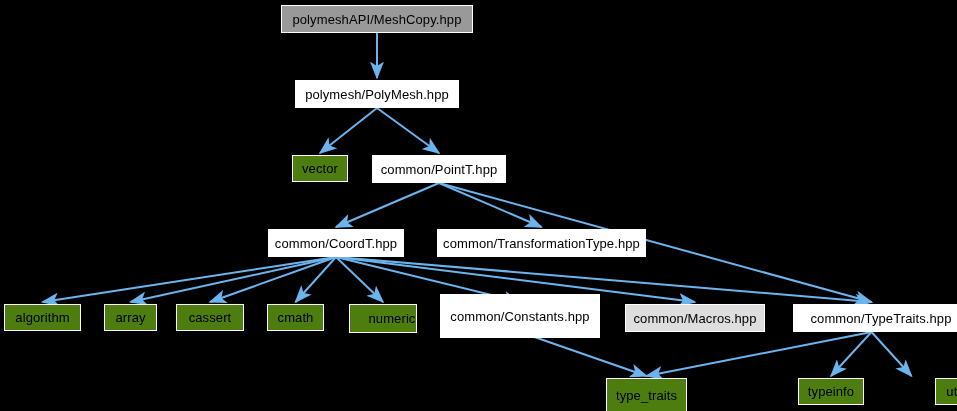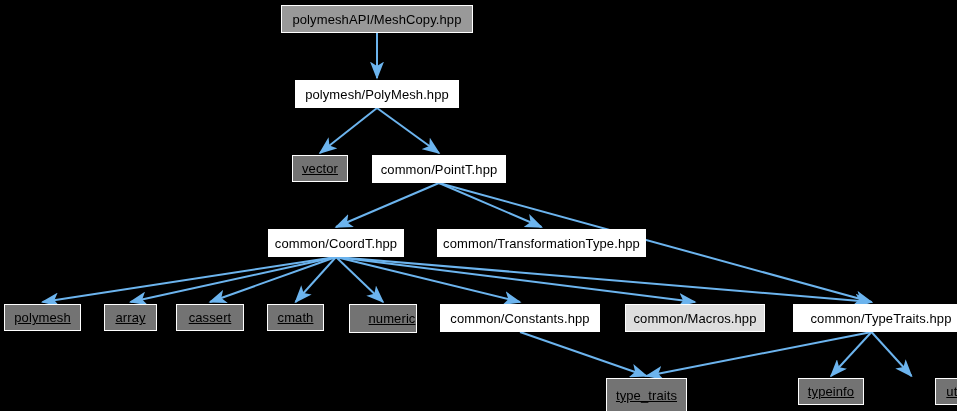--- a/index.html
+++ b/index.html
@@ -6,21 +6,21 @@
   body{width:957px;height:411px;overflow:hidden;
        font-family:"Liberation Sans","DejaVu Sans",sans-serif;}
   #graph{position:relative;width:957px;height:411px;background:#000;}
   #graph svg{position:absolute;left:0;top:0;width:957px;height:411px;}
   .node{position:absolute;box-sizing:border-box;
         display:flex;align-items:center;justify-content:center;
         border:1px solid #ffffff;
         font-size:13px;line-height:1;color:#000;white-space:nowrap;
         letter-spacing:0.1px;}
   .node.header{background:#ffffff;}
-  .node.sys{background:#737373;text-decoration:underline;}
+  .node.sys{background:#4d7c0f;}
   .node.root{background:#999999;}
   .node.gray{background:#dedede;}
 </style>
 </head>
 <body>
 
 <div id="graph">
   <svg id="edges" viewBox="0 0 957 411">
     <defs>
       <marker id="arrow" markerWidth="9" markerHeight="7" refX="8.2" refY="3.5" orient="auto" markerUnits="strokeWidth">
@@ -61,35 +61,35 @@
       <div class="node header" style="left: 372px; top: 155px; width: 134px; height: 28px;">
         <span>common/PointT.hpp</span>
       </div>
       <div class="node header" style="left: 268px; top: 229px; width: 136px; height: 28px; align-items: center;">
         <span>common/CoordT.hpp</span>
       </div>
       <div class="node header" style="left: 437px; top: 229px; width: 209px; height: 28px;">
         <span>common/TransformationType.hpp</span>
       </div>
       <div class="node sys" style="left: 4px; top: 304px; width: 77px; height: 27px;">
-        <span>polymesh</span>
+        <span>algorithm</span>
       </div>
       <div class="node sys" style="left: 104px; top: 304px; width: 53px; height: 27px; justify-content: center;">
         <span>array</span>
       </div>
       <div class="node sys" style="left: 176px; top: 304px; width: 68px; height: 27px;">
         <span>cassert</span>
       </div>
       <div class="node sys" style="left: 267px; top: 304px; width: 57px; height: 27px;">
         <span>cmath</span>
       </div>
       <div class="node sys" style="left: 349px; top: 304px; width: 68px; height: 29px; padding-left: 18px;">
         <span>numeric</span>
       </div>
-      <div class="node header" style="left: 440px; top: 304px; width: 160px; height: 28px;">
+      <div class="node header" style="left: 440px; top: 294px; width: 160px; height: 44px;">
         <span>common/Constants.hpp</span>
       </div>
       <div class="node gray" style="left: 625px; top: 304px; width: 140px; height: 28px;">
         <span>common/Macros.hpp</span>
       </div>
       <div class="node header" style="left: 793px; top: 304px; width: 176px; height: 28px;">
         <span>common/TypeTraits.hpp</span>
       </div>
       <div class="node sys" style="left: 606px; top: 378px; width: 81px; height: 34px;">
         <span>type_traits</span>

